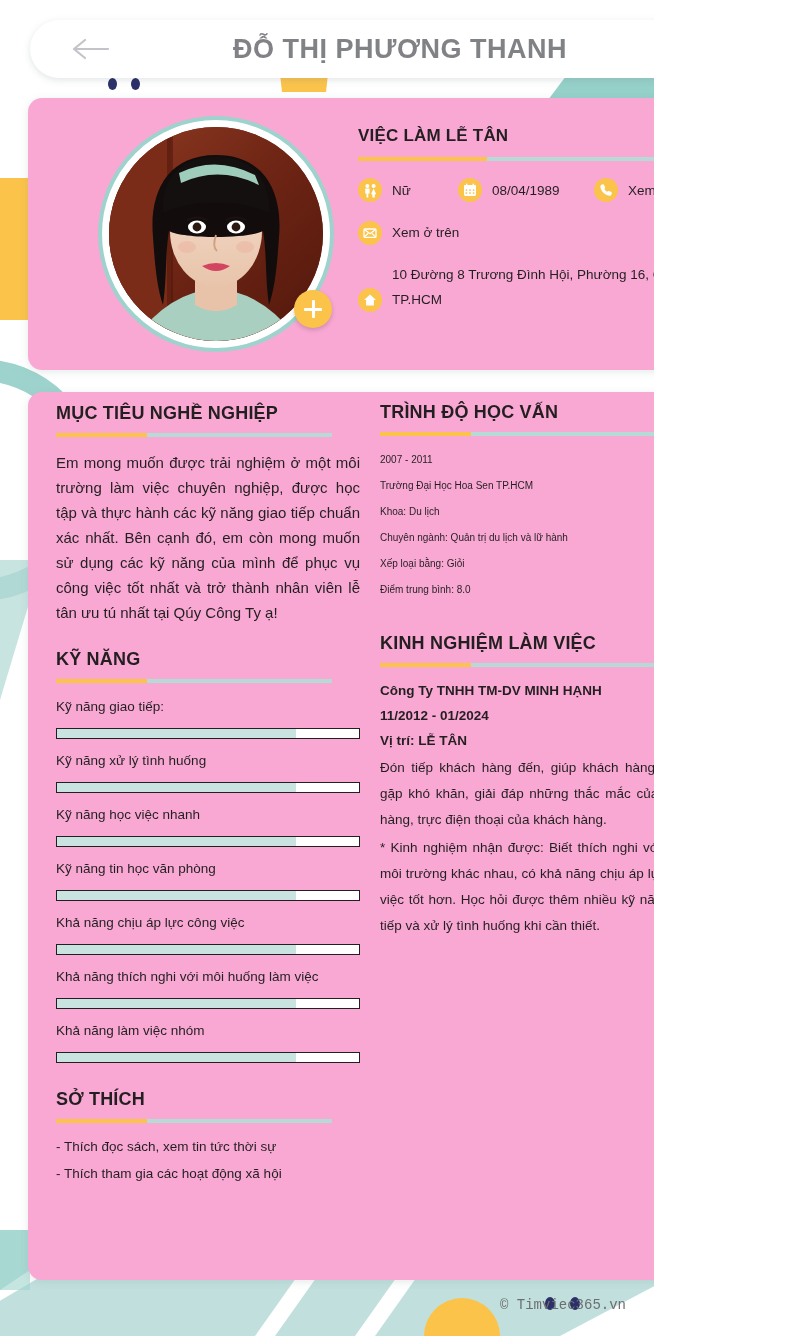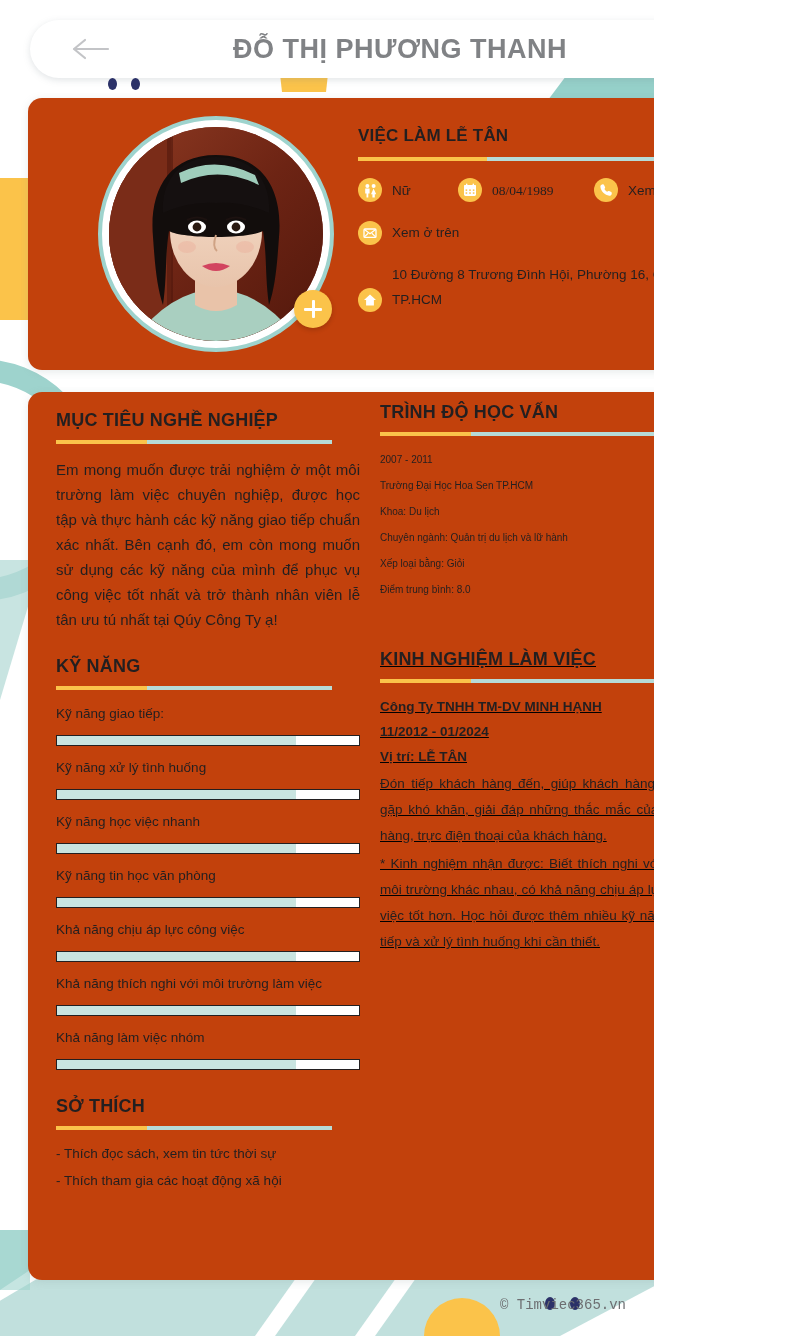--- a/index.html
+++ b/index.html
@@ -52,21 +52,21 @@
     line-height:8px;
   }
 
   
   .navy-dots { position:absolute; left:108px; top:78px; z-index:6; display:flex; gap:14px; }
   .navy-dots i { display:block; width:9px; height:12px; border-radius:50%; background:#2b3168; }
 
   
   .card {
     position:absolute;
-    background:#c2410c;
+    background:#f9a8d4;
     border-radius:14px;
     box-shadow:0 2px 8px rgba(130,150,150,.20);
     z-index:4;
   }
   #card-profile { left:28px; top:98px; width:744px; height:272px; }
   #card-body    { left:28px; top:392px; width:744px; height:888px; }
 
   
   .avatar-wrap {
     position:absolute; left:70px; top:18px;
@@ -115,24 +115,24 @@
     flex:0 0 auto;
     width:24px; height:24px; border-radius:50%;
     background:#fbc34a;
     display:flex; align-items:center; justify-content:center;
     margin-right:10px;
   }
   .ic svg { display:block; }
   .info-text { font-size:13.5px; color:#231f20; line-height:25px; }
   .info-text.addr { line-height:25px; }
   .gap-gender { width:100px; }
-  .gap-dob    { width:136px;font-family:Liberation Serif, serif; }
-
-  
-  .col-left  { position:absolute; left:28px;  top:18px;  width:304px; }
+  .gap-dob    { width:136px; }
+
+  
+  .col-left  { position:absolute; left:28px;  top:11px;  width:304px; }
   .col-right { position:absolute; left:352px; top:10px;  width:320px; }
 
   .sec-title {
     font-size:18px; font-weight:bold; color:#231f20;
     letter-spacing:.2px;
   }
   .sec-rule { position:relative; height:4px; margin-top:9px; width:276px; }
   .col-right .sec-rule { width:276px; }
   .sec-rule .y { position:absolute; left:0; top:0; height:100%; width:33%; background:#fbc34a; }
   .sec-rule .t { position:absolute; left:33%; top:0; height:100%; right:0; background:#b6dbd7; }
@@ -421,21 +421,21 @@
                 <span style="width: 79%;"></span>
               </div>
             </div>
             <div class="skill">
               <div class="skill-label">Khả năng chịu áp lực công việc</div>
               <div class="bar">
                 <span style="width: 79%;"></span>
               </div>
             </div>
             <div class="skill">
-              <div class="skill-label">Khả năng thích nghi với môi trường làm việc</div>
+              <div class="skill-label">Khả năng thích nghi với môi huống làm việc</div>
               <div class="bar">
                 <span style="width: 79%;"></span>
               </div>
             </div>
             <div class="skill">
               <div class="skill-label">Khả năng làm việc nhóm</div>
               <div class="bar">
                 <span style="width: 79%;"></span>
               </div>
             </div>
@@ -466,21 +466,21 @@
         <div id="edu-list" style="margin-top:11px;">
             <div class="edu-line">2007 - 2011</div>
             <div class="edu-line">Trường Đại Học Hoa Sen TP.HCM</div>
             <div class="edu-line">Khoa: Du lịch</div>
             <div class="edu-line">Chuyên ngành: Quản trị du lịch và lữ hành</div>
             <div class="edu-line">Xếp loại bằng: Giỏi</div>
             <div class="edu-line">Điểm trung bình: 8.0</div>
           </div>
       </div>
 
-      <div style="margin-top:46px;text-decoration:underline;">
+      <div style="margin-top:30px;">
         <div class="sec-title">KINH NGHIỆM LÀM VIỆC</div>
         <div class="sec-rule">
             <span class="y"></span>
             <span class="t"></span>
           </div>
         <div style="margin-top:11px;">
           <div class="exp-strong">Công Ty TNHH TM-DV MINH HẠNH</div>
           <div class="exp-strong">11/2012 - 01/2024</div>
           <div class="exp-strong">Vị trí: LỄ TÂN</div>
           <div id="exp-paras">

